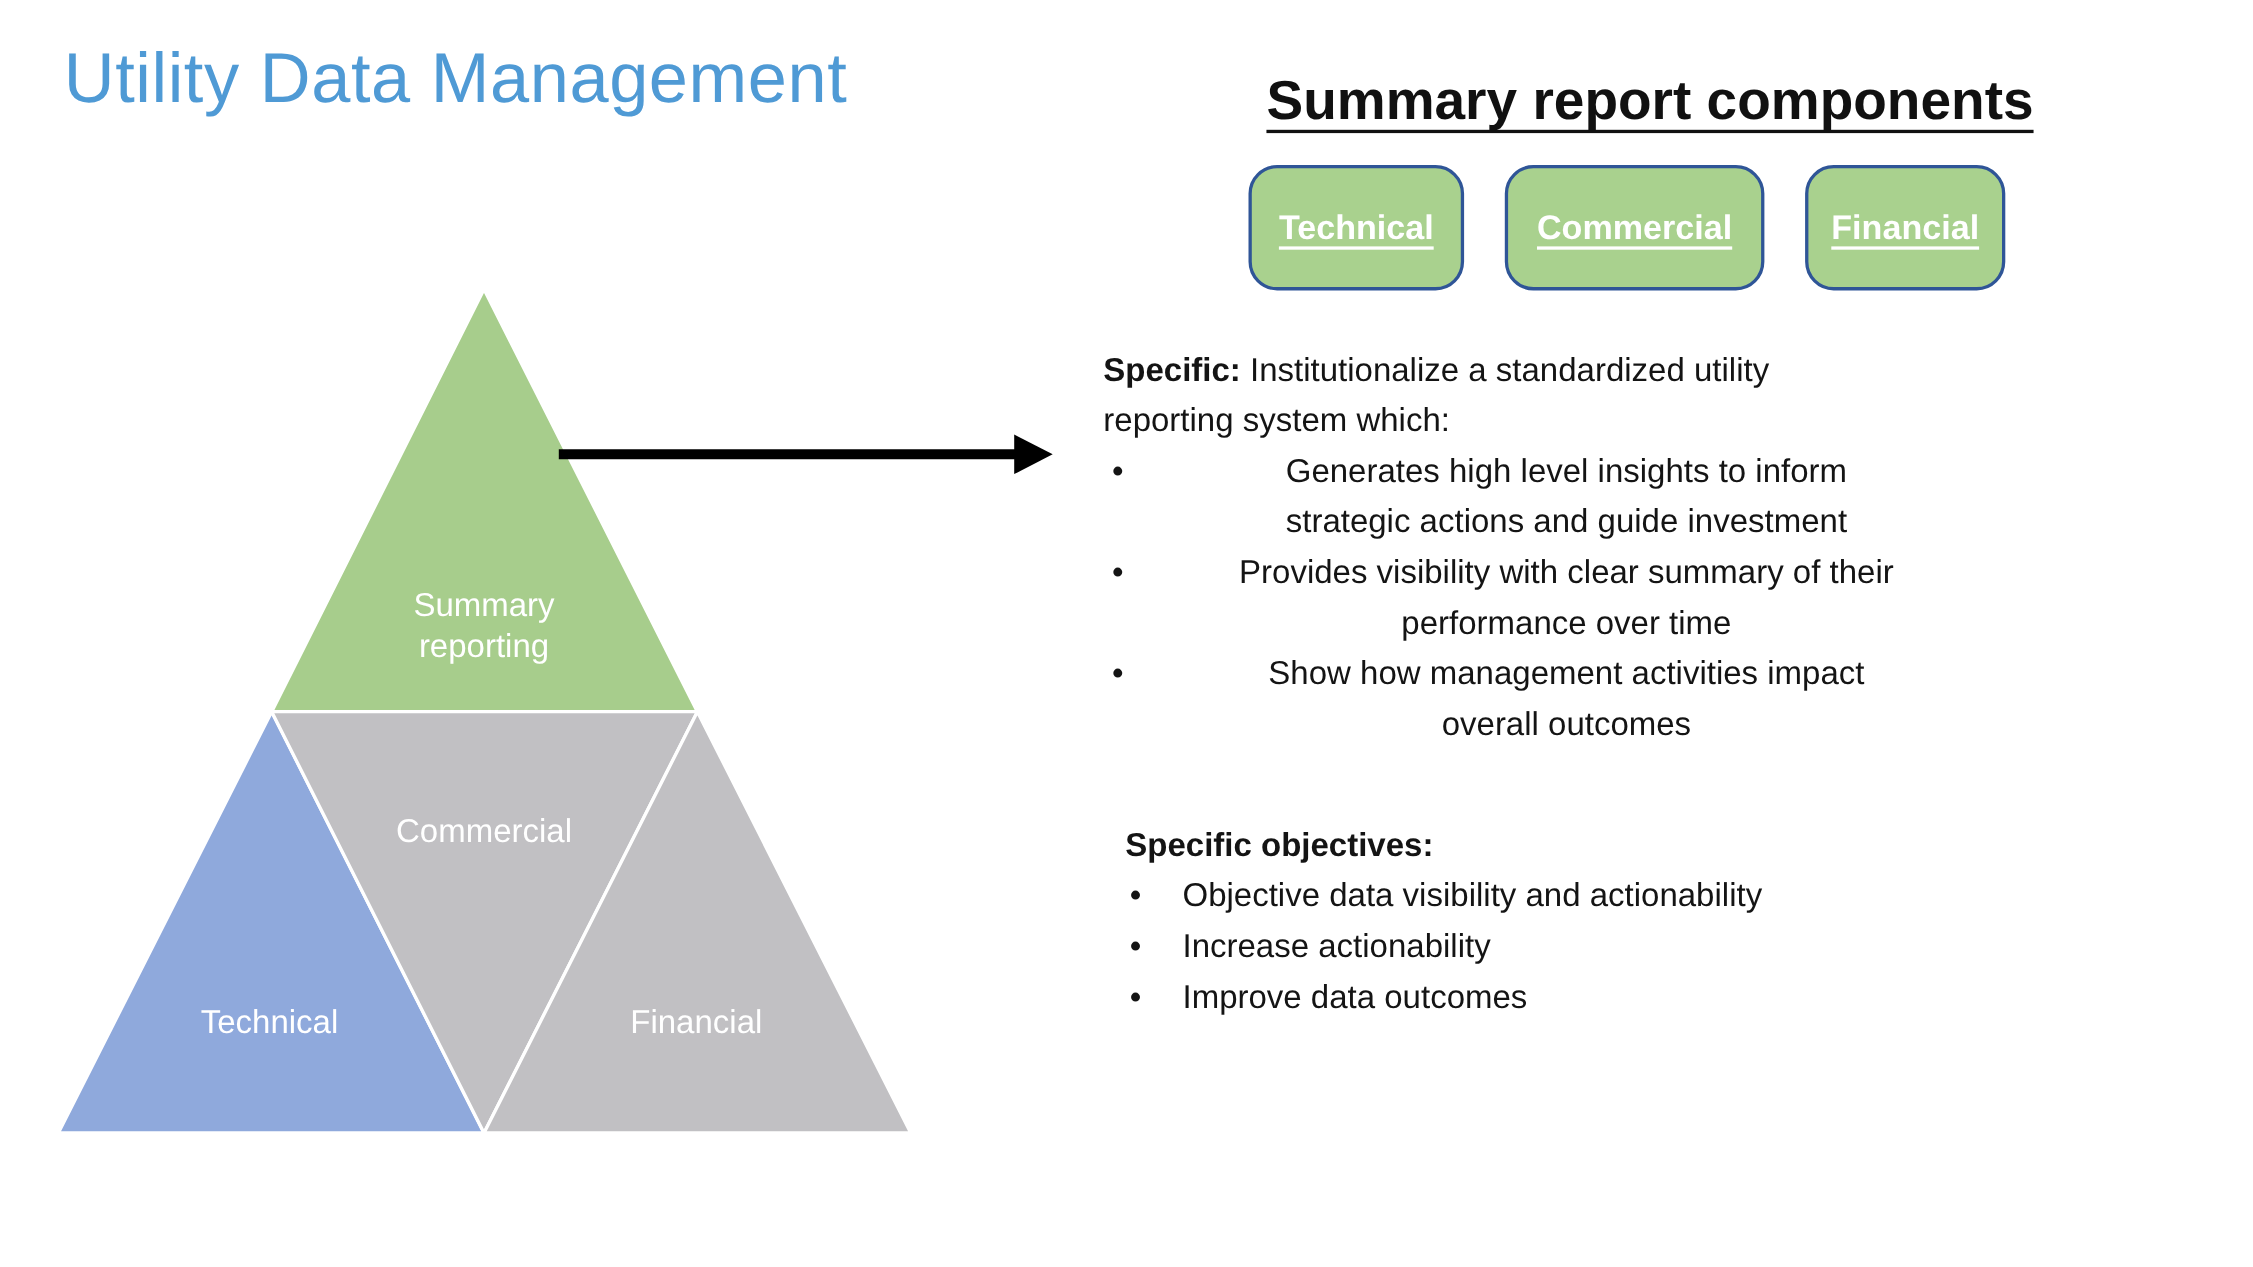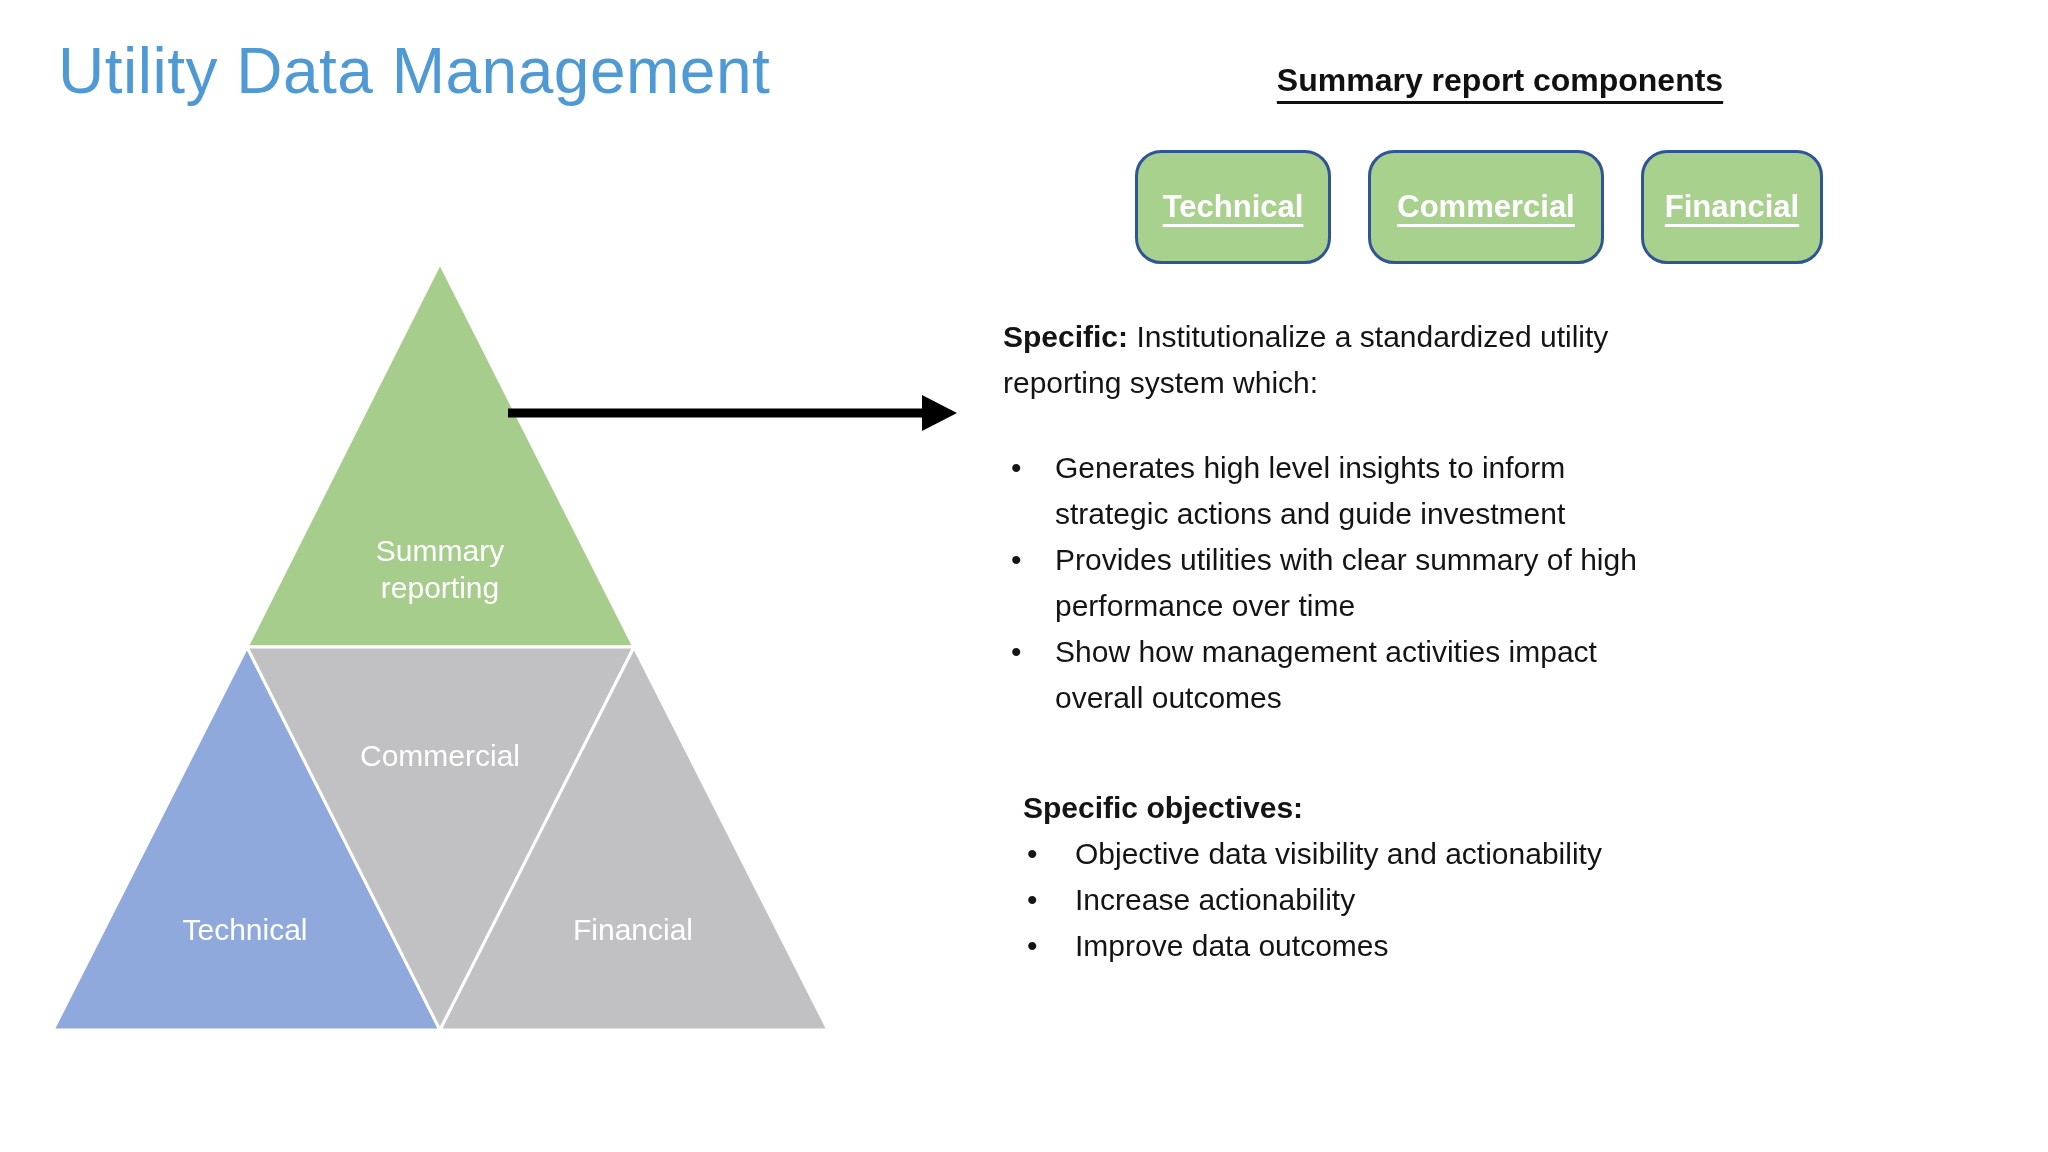--- a/index.html
+++ b/index.html
@@ -18,21 +18,21 @@
     position:absolute;color:#ffffff;font-size:30px;line-height:37px;
     text-align:center;
   }
   .lbl-summary{left:345px;top:532px;width:190px;}
   .lbl-commercial{left:330px;top:737px;width:220px;}
   .lbl-technical{left:135px;top:911px;width:220px;}
   .lbl-financial{left:523px;top:911px;width:220px;}
 
   .panel-header{
     position:absolute;left:1100px;top:62px;width:800px;
-    text-align:center;font-size:32px;font-weight:600;color:#111;
+    text-align:center;font-size:50px;font-weight:600;color:#111;
     text-decoration:underline;text-underline-offset:10px;text-decoration-thickness:3px;
   }
 
   .button-row{
     position:absolute;left:1135px;top:150px;width:688px;height:114px;
     display:flex;justify-content:space-between;align-items:stretch;
   }
   .pill-button{
     background:#A9D18E;border:3px solid #2F5597;border-radius:26px;
     display:flex;align-items:center;justify-content:center;
@@ -53,21 +53,21 @@
   .pre{white-space:pre-line;}
   .objective p{margin:0;}
   .objective .bold{font-weight:700;}
 
   ul.bullets{list-style:none;margin:0;padding:0;}
   ul.bullets li{position:relative;padding-left:52px;}
   ul.bullets li::before{
     content:"\2022";position:absolute;left:8px;top:0;
     font-size:30px;line-height:46px;color:#141414;
   }
-  ul.main-bullets{margin-top:39px;}
+  ul.main-bullets{text-align:center;}
 
   .specific{margin-top:64px;margin-left:20px;}
   .specific .bold{font-weight:700;}
   .specific p{margin:0;}
   ul.specific-bullets li::before{left:4px;}
 </style>
 </head>
 <body>
 
 <div class="canvas">
@@ -104,21 +104,21 @@
 
   <div class="text-block">
     <div class="objective">
       <p class="pre"><span class="bold">Specific:</span><span class="pre"> Institutionalize a standardized utility
 reporting system which:</span></p>
     </div>
 
     <ul class="bullets main-bullets">
       <li class="pre">Generates high level insights to inform
 strategic actions and guide investment</li>
-      <li class="pre">Provides utilities with clear summary of high
+      <li class="pre">Provides visibility with clear summary of their
 performance over time</li>
       <li class="pre">Show how management activities impact
 overall outcomes</li>
     </ul>
 
     <div class="specific">
       <p class="bold">Specific objectives:</p>
       <ul class="bullets specific-bullets">
         <li>Objective data visibility and actionability</li>
         <li>Increase actionability</li>

